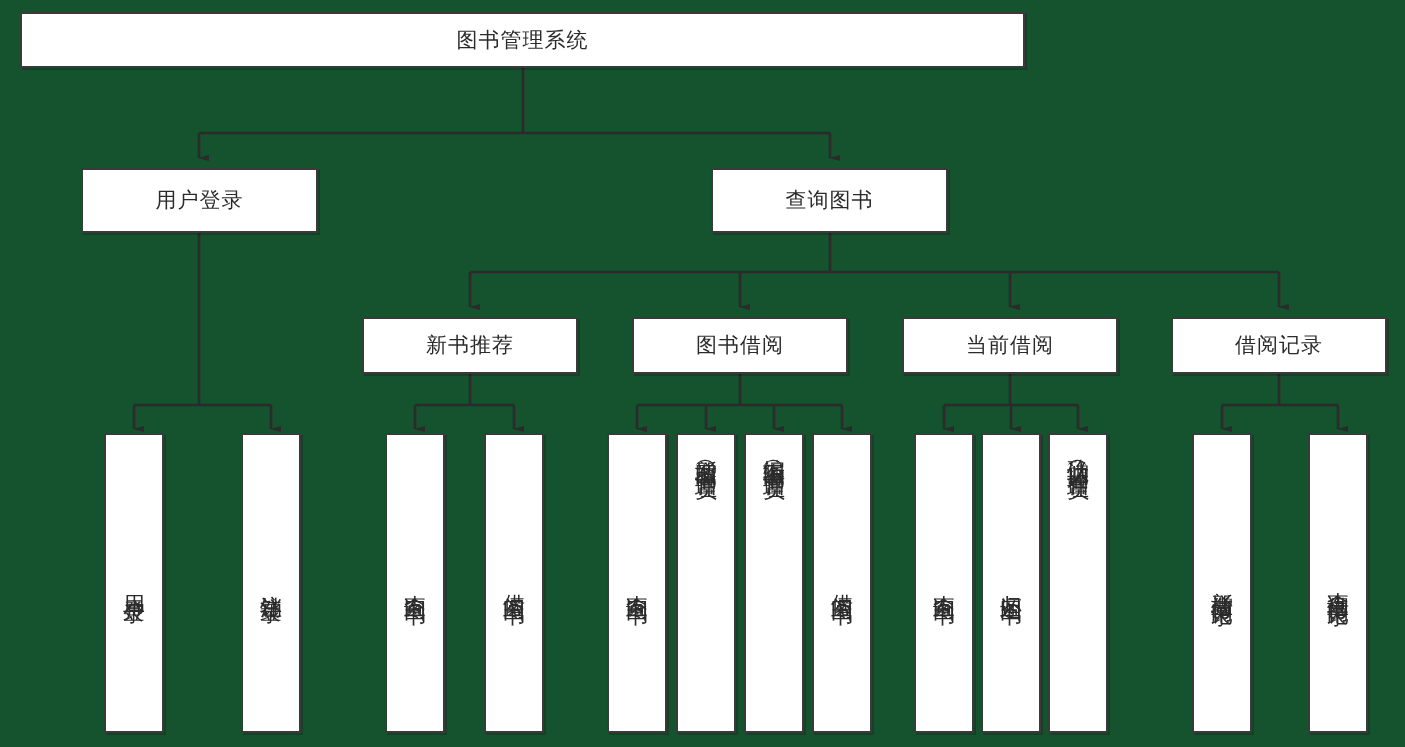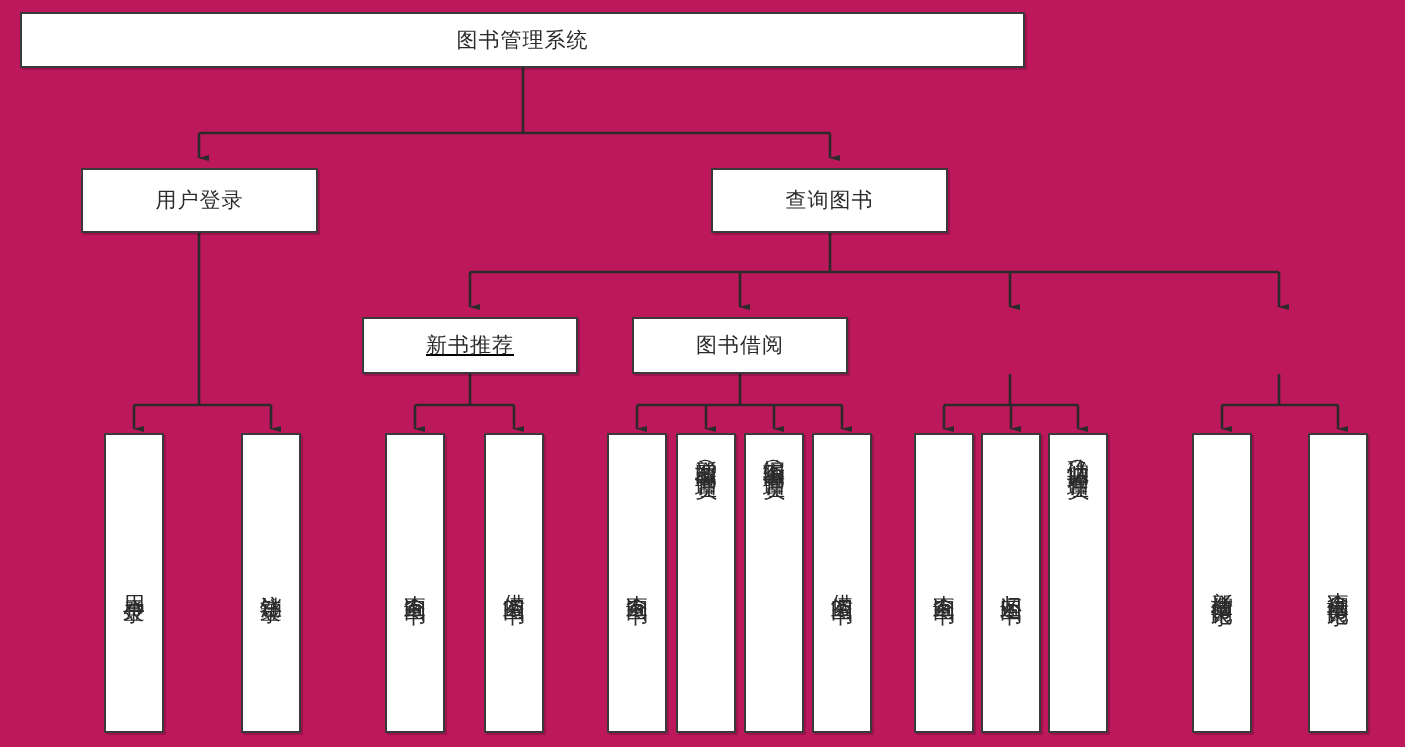--- a/index.html
+++ b/index.html
@@ -7,21 +7,21 @@
     padding: 0;
     background: #ffffff;
   }
   body {
     font-family: "DejaVu Sans", "Liberation Sans", sans-serif;
   }
   #canvas {
     position: relative;
     width: 1405px;
     height: 747px;
-    background: #be185d;
+    background: #14532d;
     overflow: hidden;
   }
   svg#wires {
     position: absolute;
     left: 0;
     top: 0;
     width: 1405px;
     height: 747px;
     pointer-events: none;
   }
@@ -130,26 +130,32 @@
     <span class="lbl">图书管理系统</span>
   </div>
 
   <div class="node" style="left:81px; top:168px; width:237px; height:65px;">
     <span class="lbl">用户登录</span>
   </div>
   <div class="node" style="left:711px; top:168px; width:237px; height:65px;">
     <span class="lbl">查询图书</span>
   </div>
 
-  <div class="node" style="left:362px; top:317px; width:216px; height:57px;text-decoration:underline;">
+  <div class="node" style="left:362px; top:317px; width:216px; height:57px;">
     <span class="lbl">新书推荐</span>
   </div>
   <div class="node" style="left:632px; top:317px; width:216px; height:57px;">
     <span class="lbl">图书借阅</span>
   </div>
+  <div class="node" style="left:902px; top:317px; width:216px; height:57px;">
+    <span class="lbl">当前借阅</span>
+  </div>
+  <div class="node" style="left:1171px; top:317px; width:216px; height:57px;">
+    <span class="lbl">借阅记录</span>
+  </div>
 
   <div class="node vert center" style="left:104px; top:433px; width:60px; height:300px;">
     <span class="lbl">用户登录</span>
   </div>
   <div class="node vert center" style="left:241px; top:433px; width:60px; height:300px;">
     <span class="lbl">注销登录</span>
   </div>
 
   <div class="node vert center" style="left:385px; top:433px; width:60px; height:300px;">
     <span class="lbl">查询图书</span>

